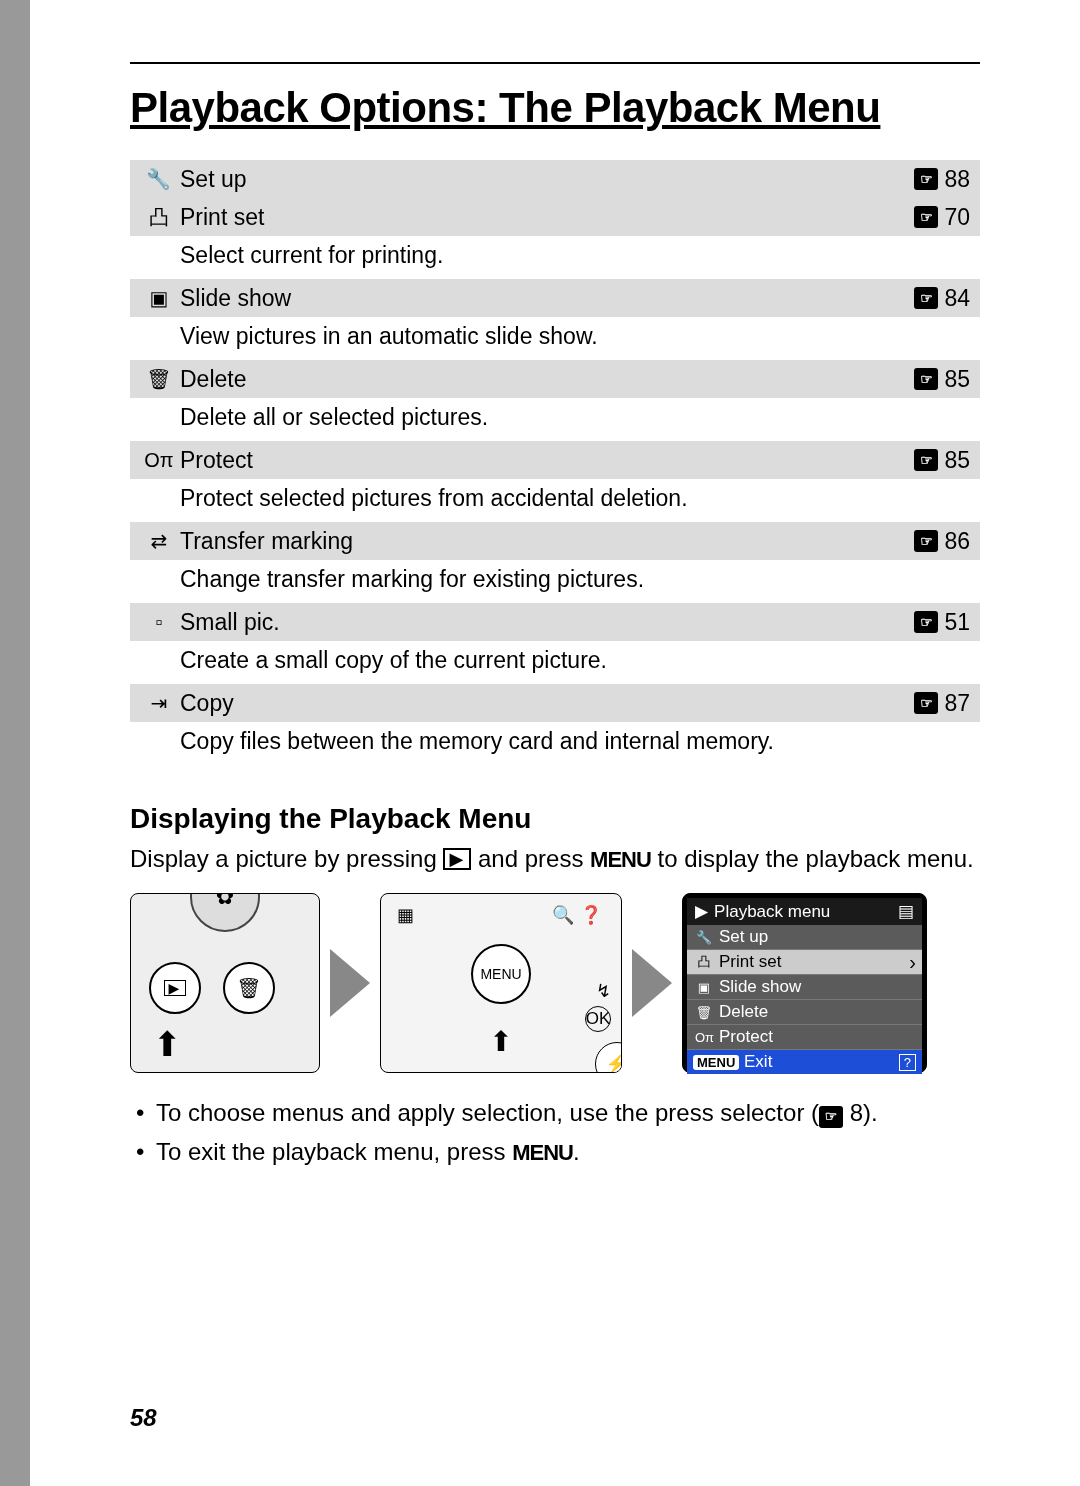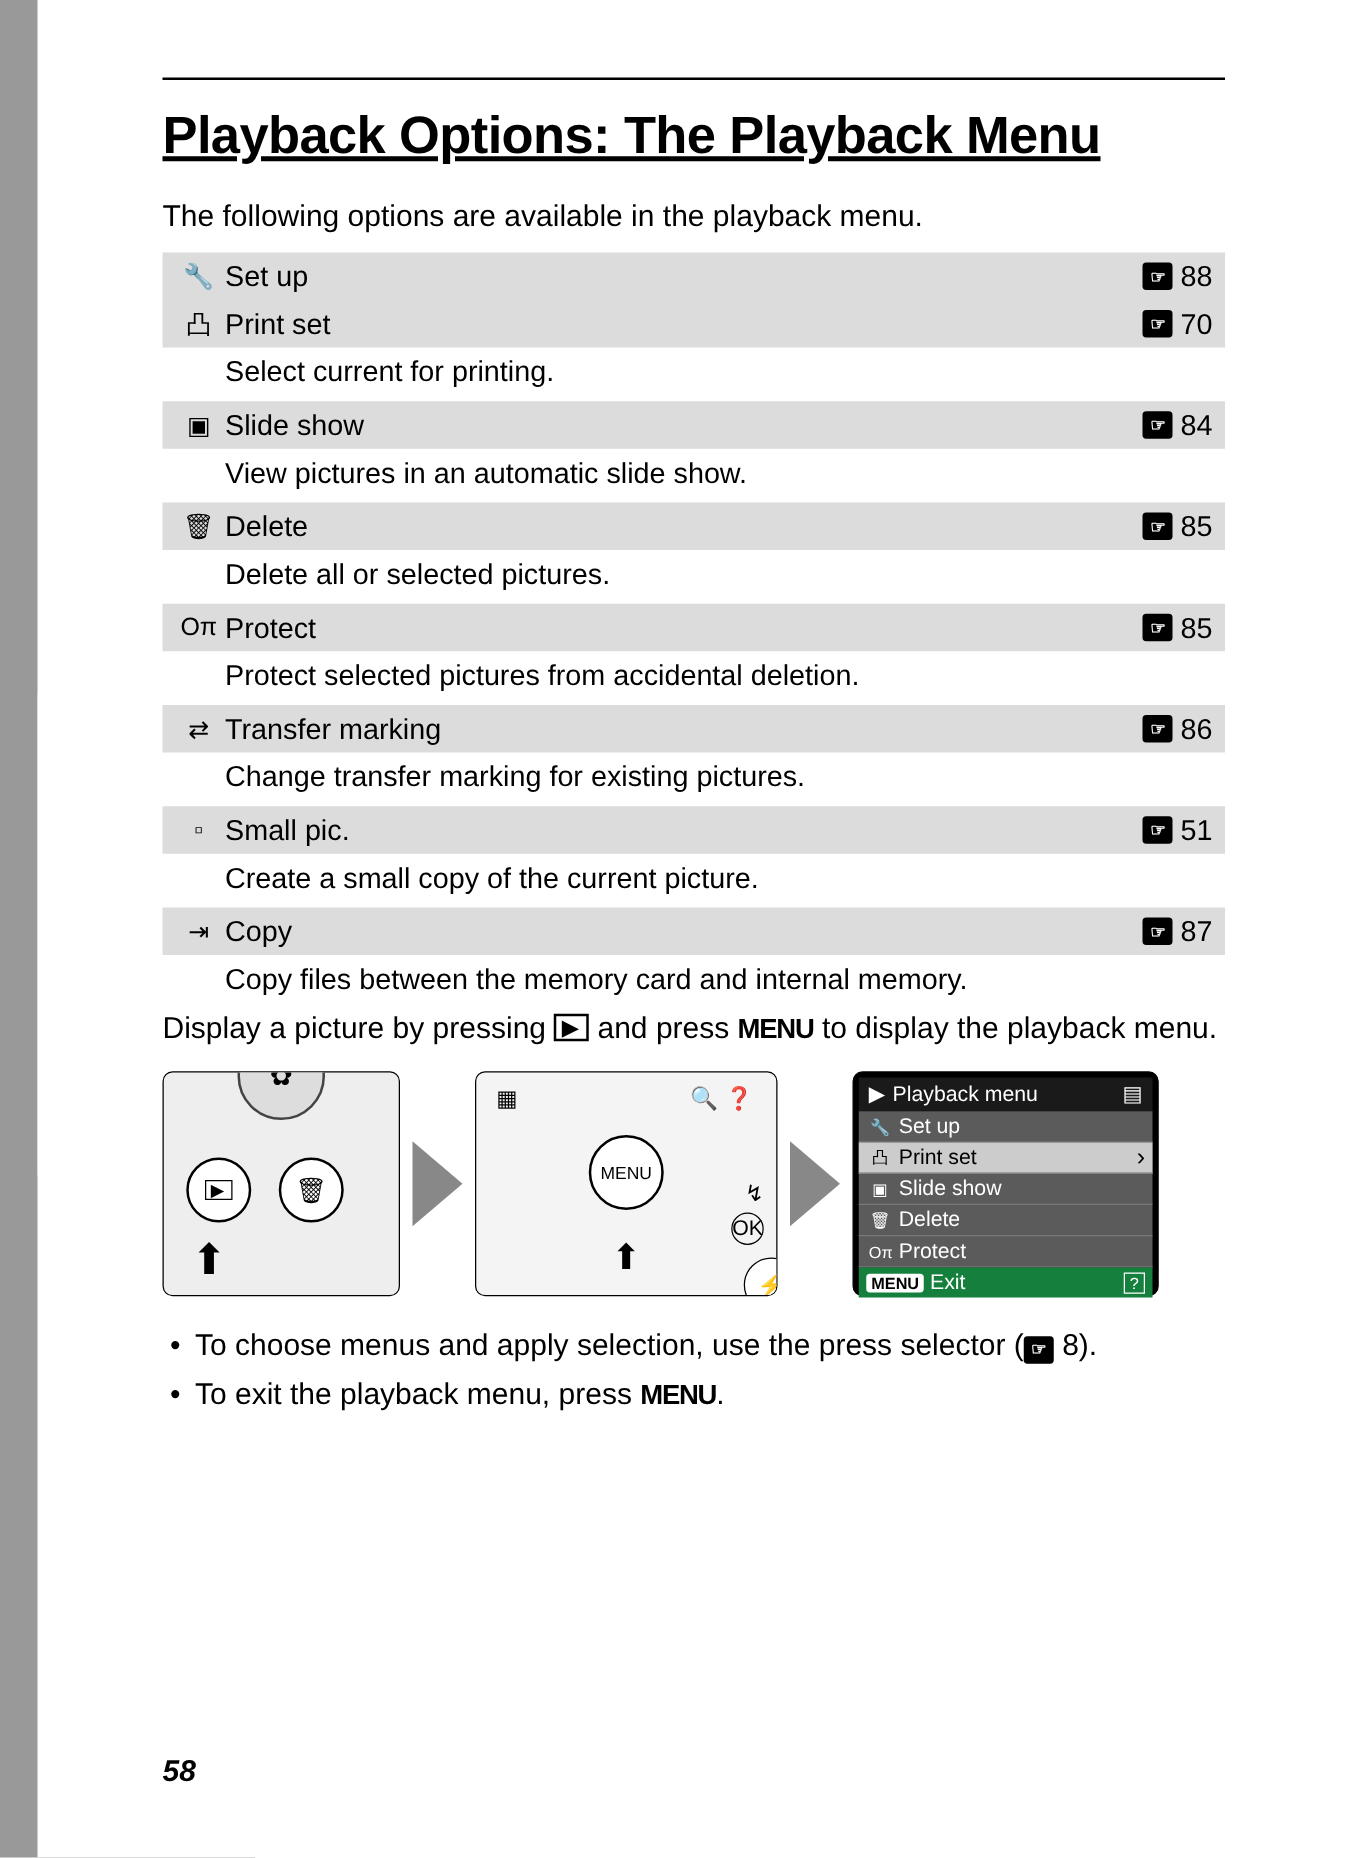--- a/index.html
+++ b/index.html
@@ -200,21 +200,21 @@
     display:flex; align-items:center; gap:6px;
     padding: 2px 8px;
     border-bottom:1px solid #777;
   }
   .screen-row .ricon { width: 18px; text-align:center; font-size:13px; }
   .screen-row-sel { background:#ccc; color:#000; position:relative; }
   .screen-row-sel::after {
     content:"›"; position:absolute; right:6px; font-size:20px;
   }
   .screen-foot {
-    background:#15803d;
+    background:#1d4ed8;
     display:flex; align-items:center; justify-content:space-between;
     padding: 2px 6px;
   }
   .menu-tag {
     background:#fff;color:#000;padding:0 4px;border-radius:3px;
     font-size:13px;font-weight:bold;
   }
   .help { border:1px solid #fff; padding:0 4px; font-size:13px; }
 
   ul.bullets { list-style: none; font-size:24px; }
@@ -232,21 +232,20 @@
 </style>
 </head>
 <body>
 
 <div class="side-tab"></div>
 <div class="side-tab-text">Shooting, Playback, and Setup Menus</div>
 
 <div class="page">
   <hr class="top-rule">
   <h1 class="title">Playback Options: The Playback Menu</h1>
-  <p class="intro">The following options are available in the playback menu.</p>
 
   <div class="opt-table" id="opt-table">
       <div class="opt-head">
         <span class="opt-icon">🔧</span>
         <span class="opt-label">Set up</span>
         <span class="opt-ref">
           <span class="ref-icon">☞</span>
           <span>88</span>
         </span>
       </div>
@@ -308,20 +307,21 @@
         <span class="opt-icon">⇥</span>
         <span class="opt-label">Copy</span>
         <span class="opt-ref">
           <span class="ref-icon">☞</span>
           <span>87</span>
         </span>
       </div>
       <div class="opt-desc">Copy files between the memory card and internal memory.</div>
     </div>
 
+  <h2 class="subhead">Displaying the Playback Menu</h2>
   <p class="display-text">
     <span>Display a picture by pressing </span><span class="play-icon-inline">▶</span><span> and press </span><span class="menu-inline">MENU</span><span> to display the playback menu.</span>
   </p>
 
   <div class="diagram-row">
 
     <div class="diagram-panel camera-back">
       <div class="cam-top">✿</div>
       <div class="cam-btn" style="left:18px;top:68px">
           <span class="play-icon-inline" style="border-width:1.5px;font-size:14px">▶</span>

